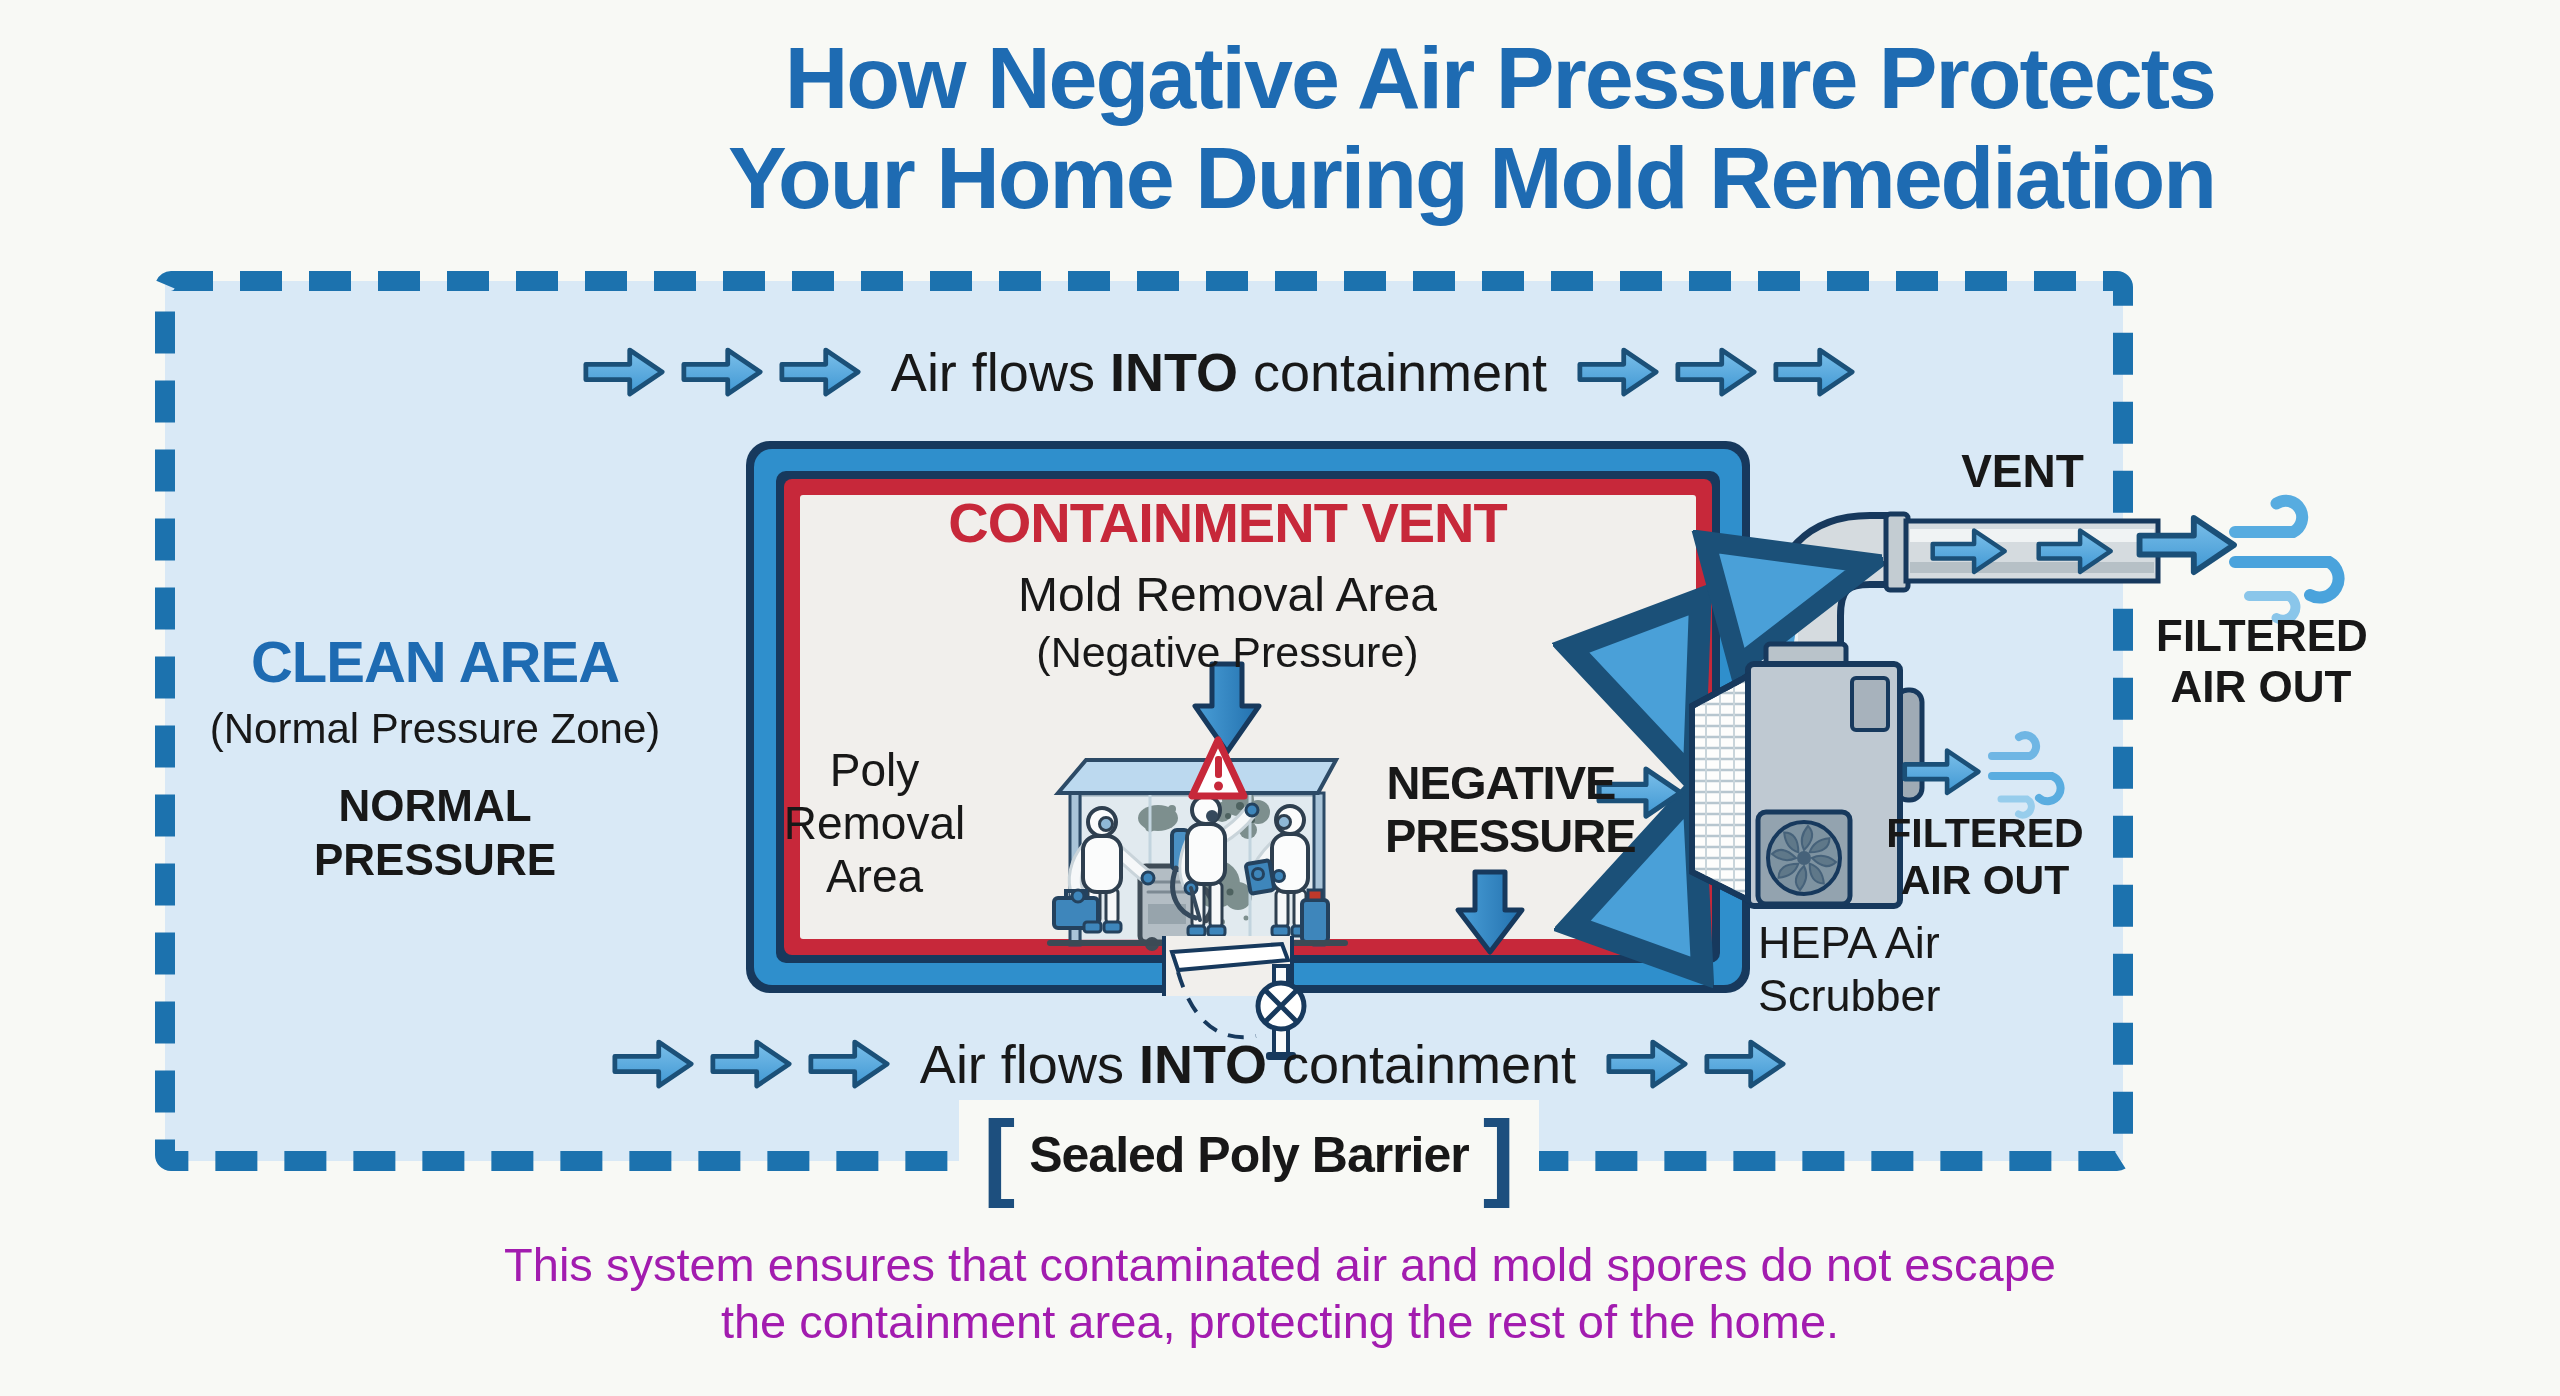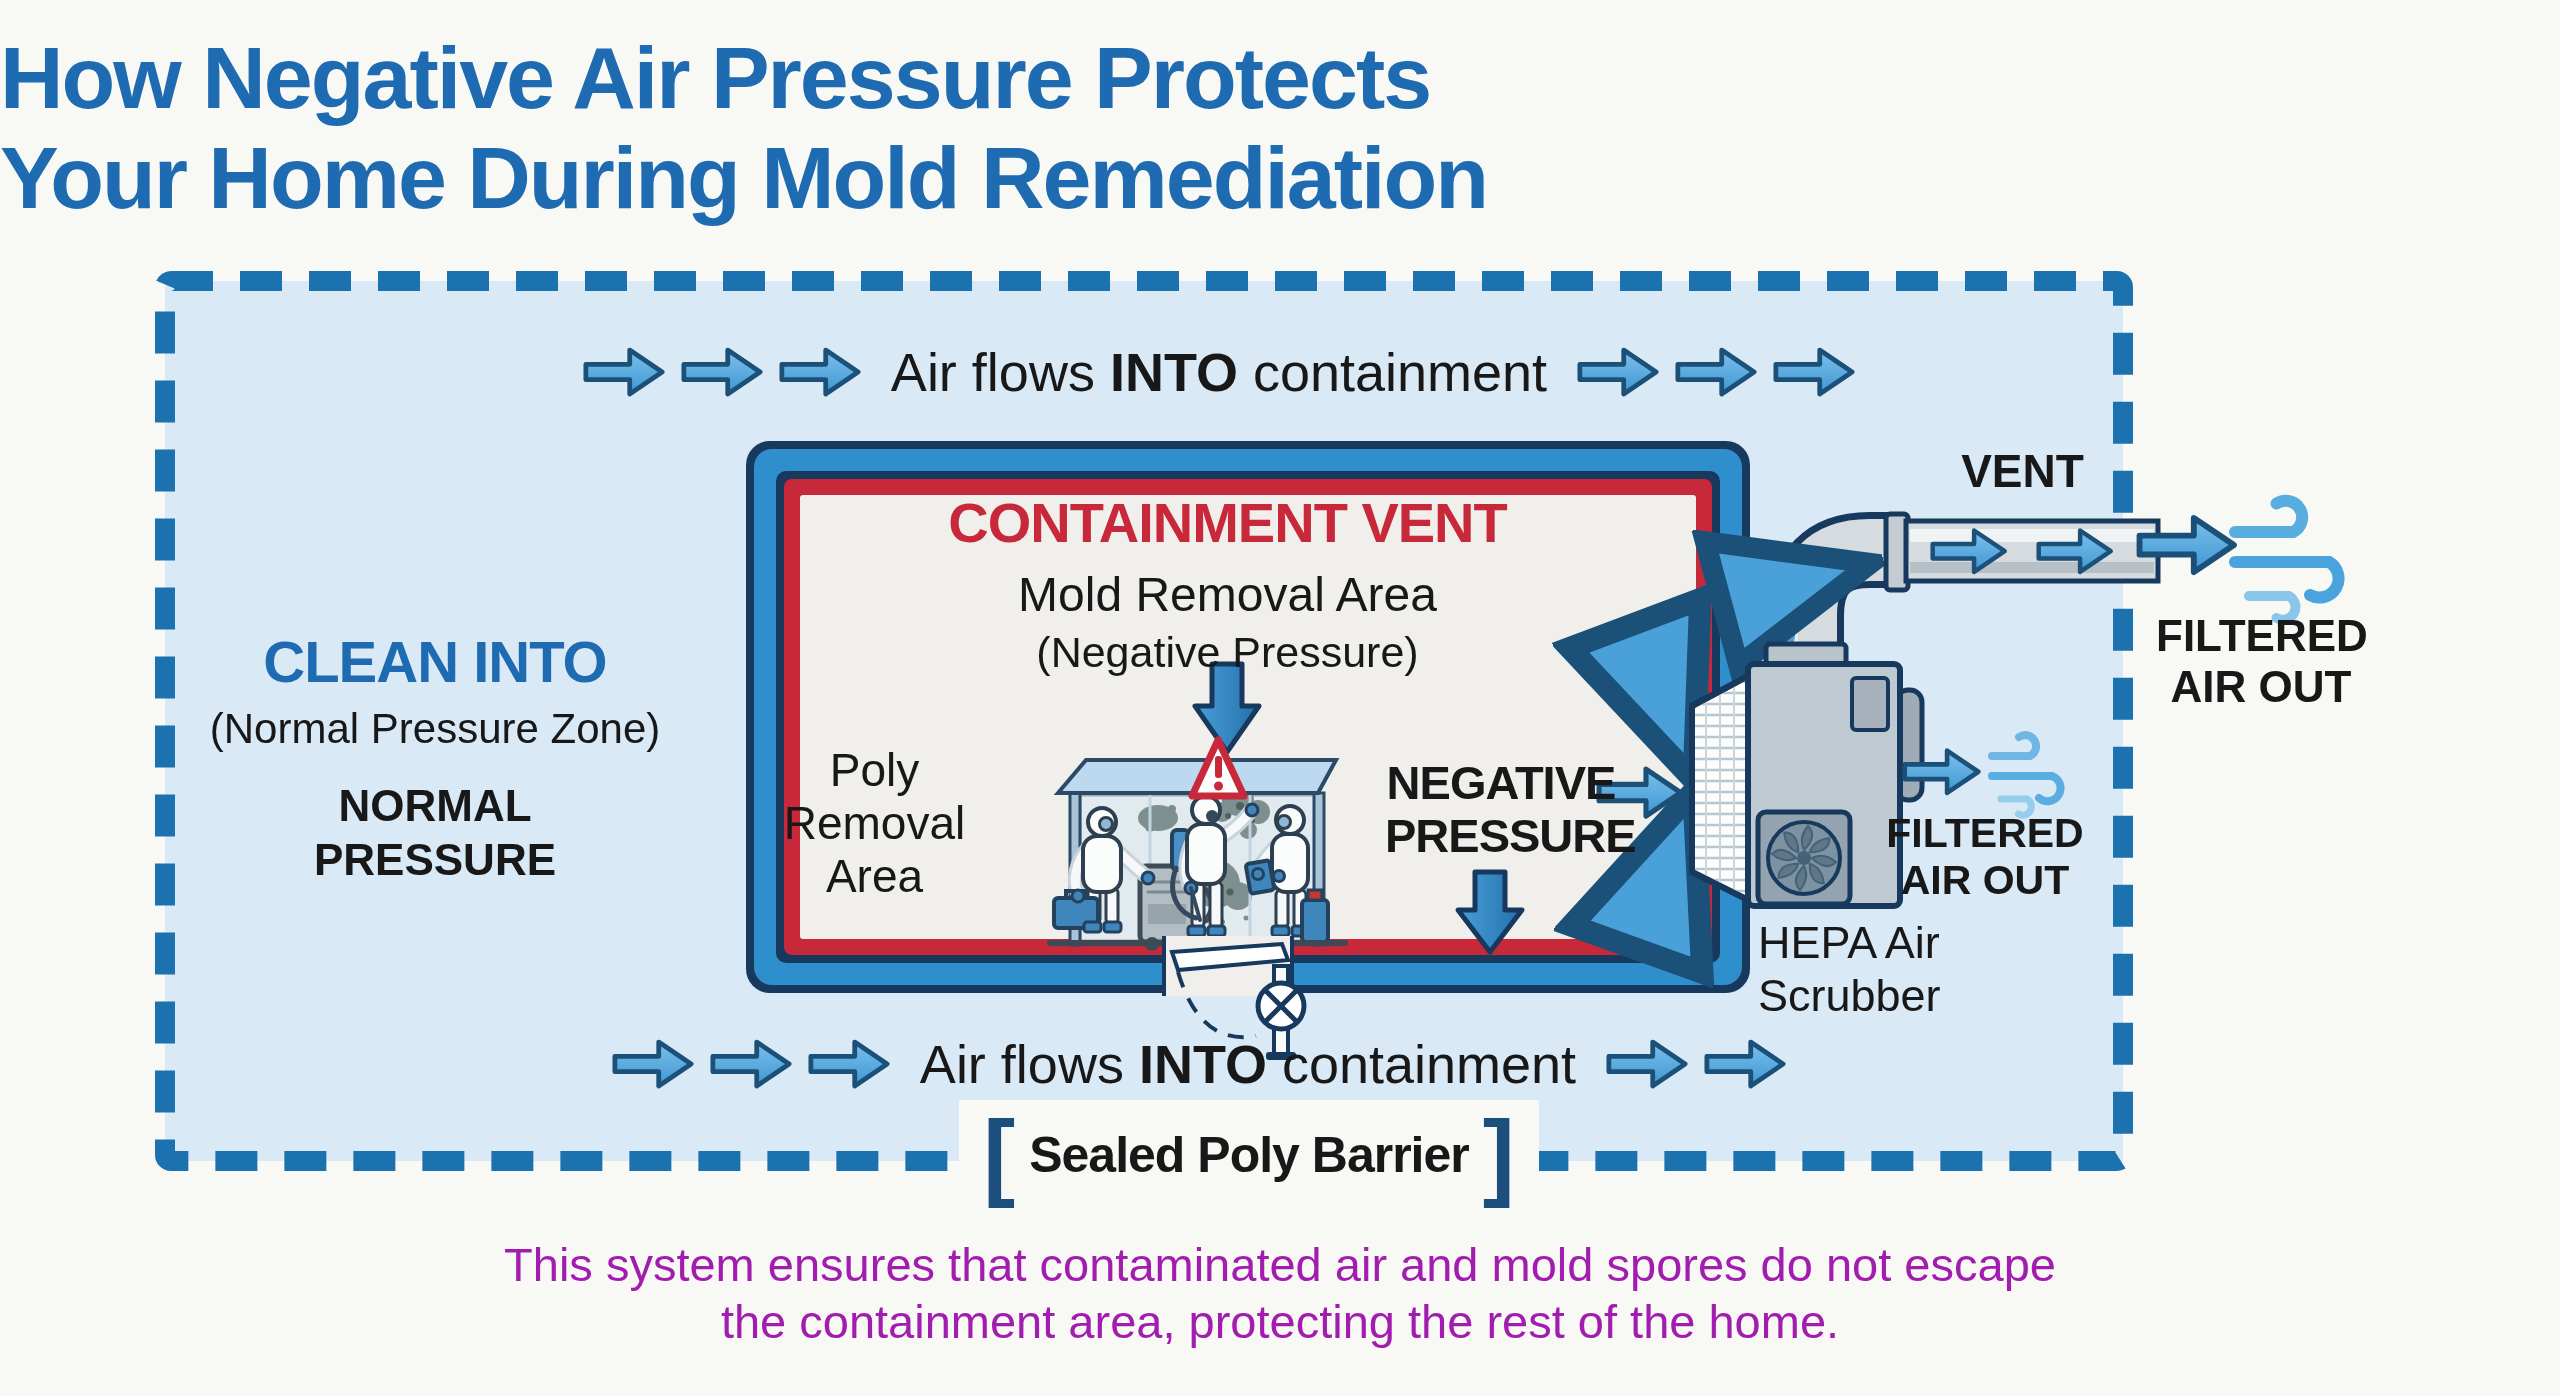--- a/index.html
+++ b/index.html
@@ -5,21 +5,21 @@
   :root{
     --background:#f8f9f5; --title-blue:#1e6bb2; --text-dark:#181818; --red:#c7283a;
     --navy:#17395d; --dash-blue:#1c72ae; --barrier-fill:#d9e9f6; --arrow-blue:#57ace0;
   }
   html,body{margin:0;padding:0;background:var(--background);}
   .canvas{position:relative;width:2560px;height:1396px;background:var(--background);
     overflow:hidden;font-family:"Liberation Sans",sans-serif;color:var(--text-dark);}
   svg{display:block;}
   .layer{position:absolute;left:0;top:0;pointer-events:none;}
   .txt{position:absolute;}
-  .title{left:0;top:28px;width:2215px;text-align:left;font-weight:bold;
+  .title{left:0;top:28px;width:2215px;text-align:right;font-weight:bold;
     font-size:88px;line-height:100px;letter-spacing:-2px;color:var(--title-blue);}
   .flow-row{position:absolute;left:165px;width:1958px;height:84px;display:flex;
     align-items:center;justify-content:center;gap:16px;}
   .flow-row .arw{width:82px;height:54px;}
   .flow-text{font-size:54px;margin:0 14px;white-space:nowrap;}
   .flow-text b{font-weight:bold;}
   .clean-area{left:185px;top:628px;width:500px;text-align:center;}
   .clean-area .h{font-size:58px;font-weight:bold;color:var(--title-blue);letter-spacing:-1px;}
   .clean-area .s{font-size:42px;margin-top:10px;}
   .clean-area .p{font-size:44px;font-weight:bold;line-height:54px;margin-top:26px;}
@@ -290,21 +290,21 @@
       </svg>
     <svg class="arw" viewBox="0 0 86 56">
         <use href="#arrowR"></use>
       </svg>
     <svg class="arw" viewBox="0 0 86 56">
         <use href="#arrowR"></use>
       </svg>
   </div>
 
   <div class="txt clean-area">
-    <div class="h">CLEAN INTO</div>
+    <div class="h">CLEAN AREA</div>
     <div class="s">(Normal Pressure Zone)</div>
     <div class="p">
       <div>NORMAL</div>
       <div>PRESSURE</div>
     </div>
   </div>
 
   <div class="txt cz-text">
     <div class="h">CONTAINMENT VENT</div>
     <div class="s">Mold Removal Area</div>

